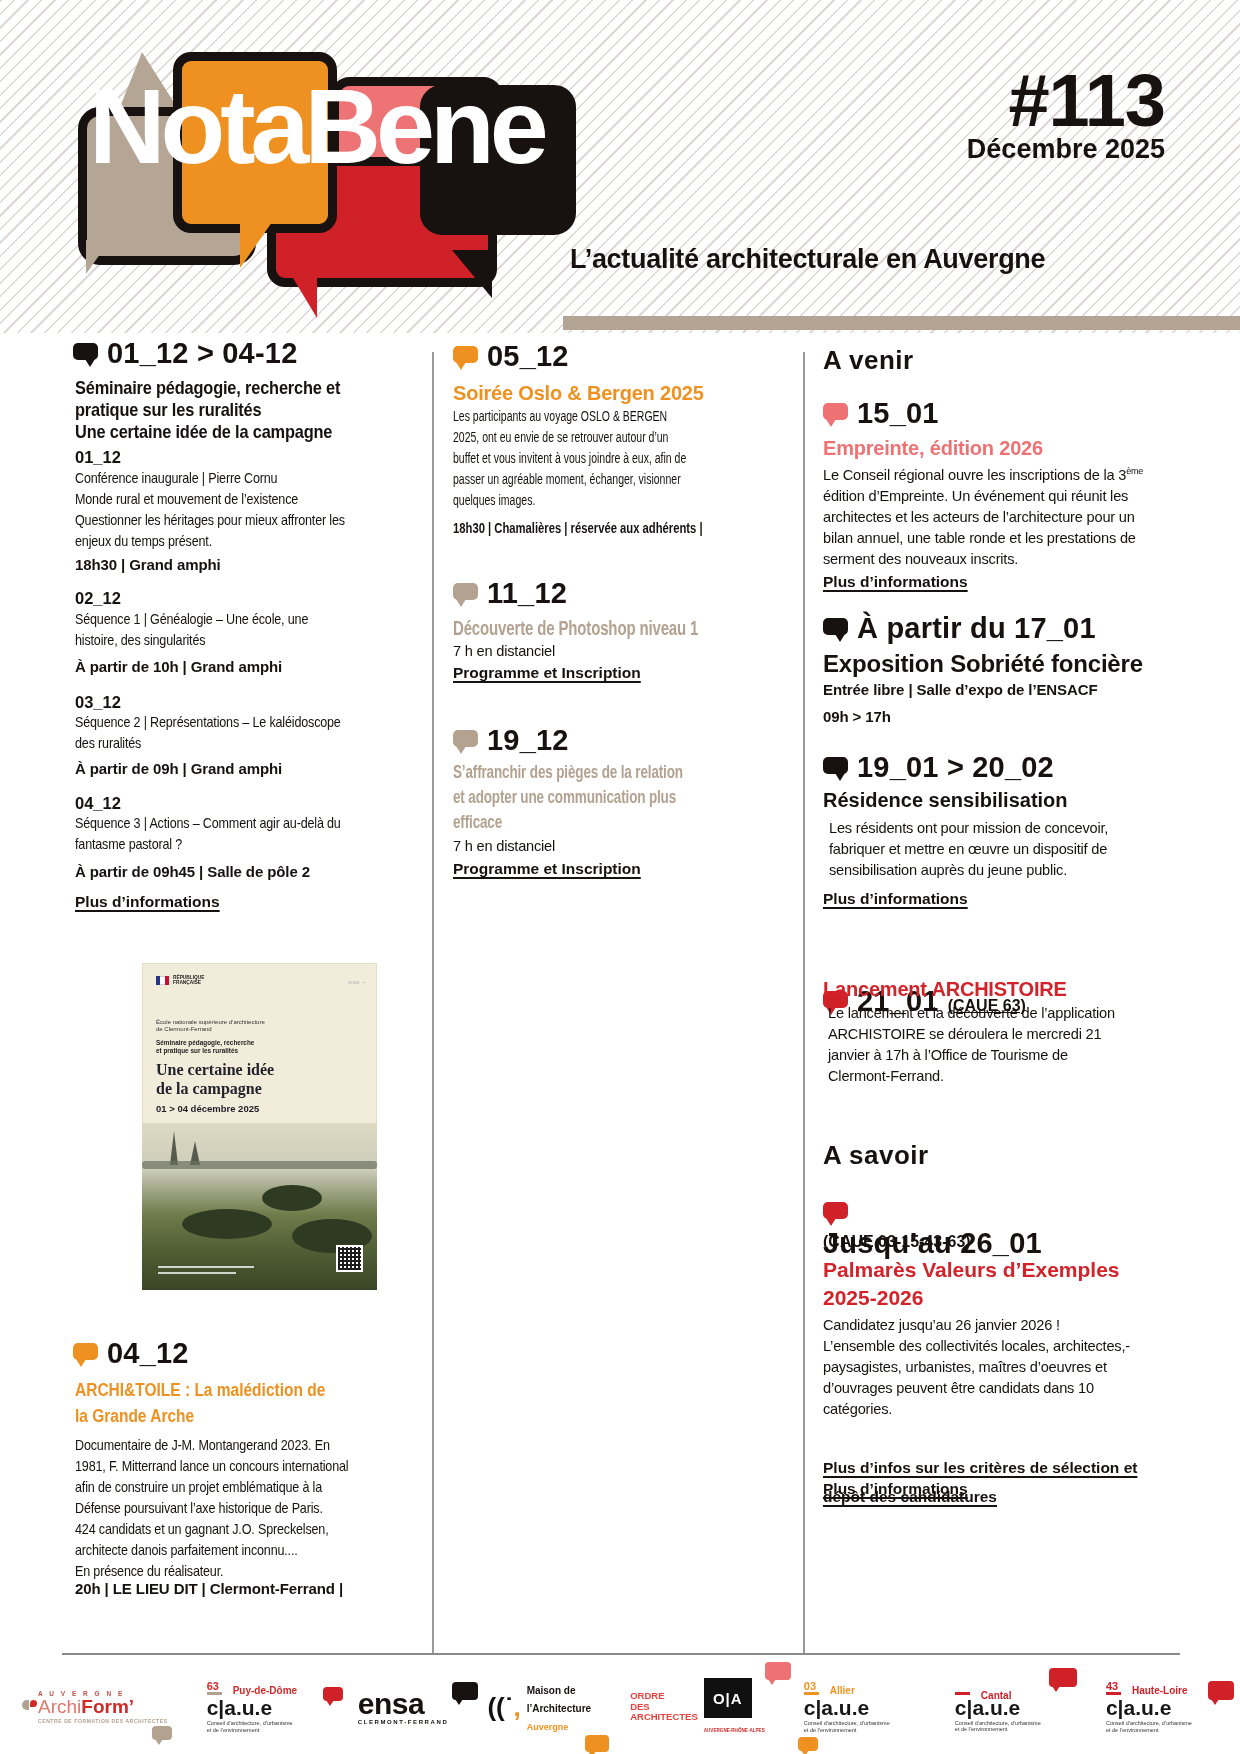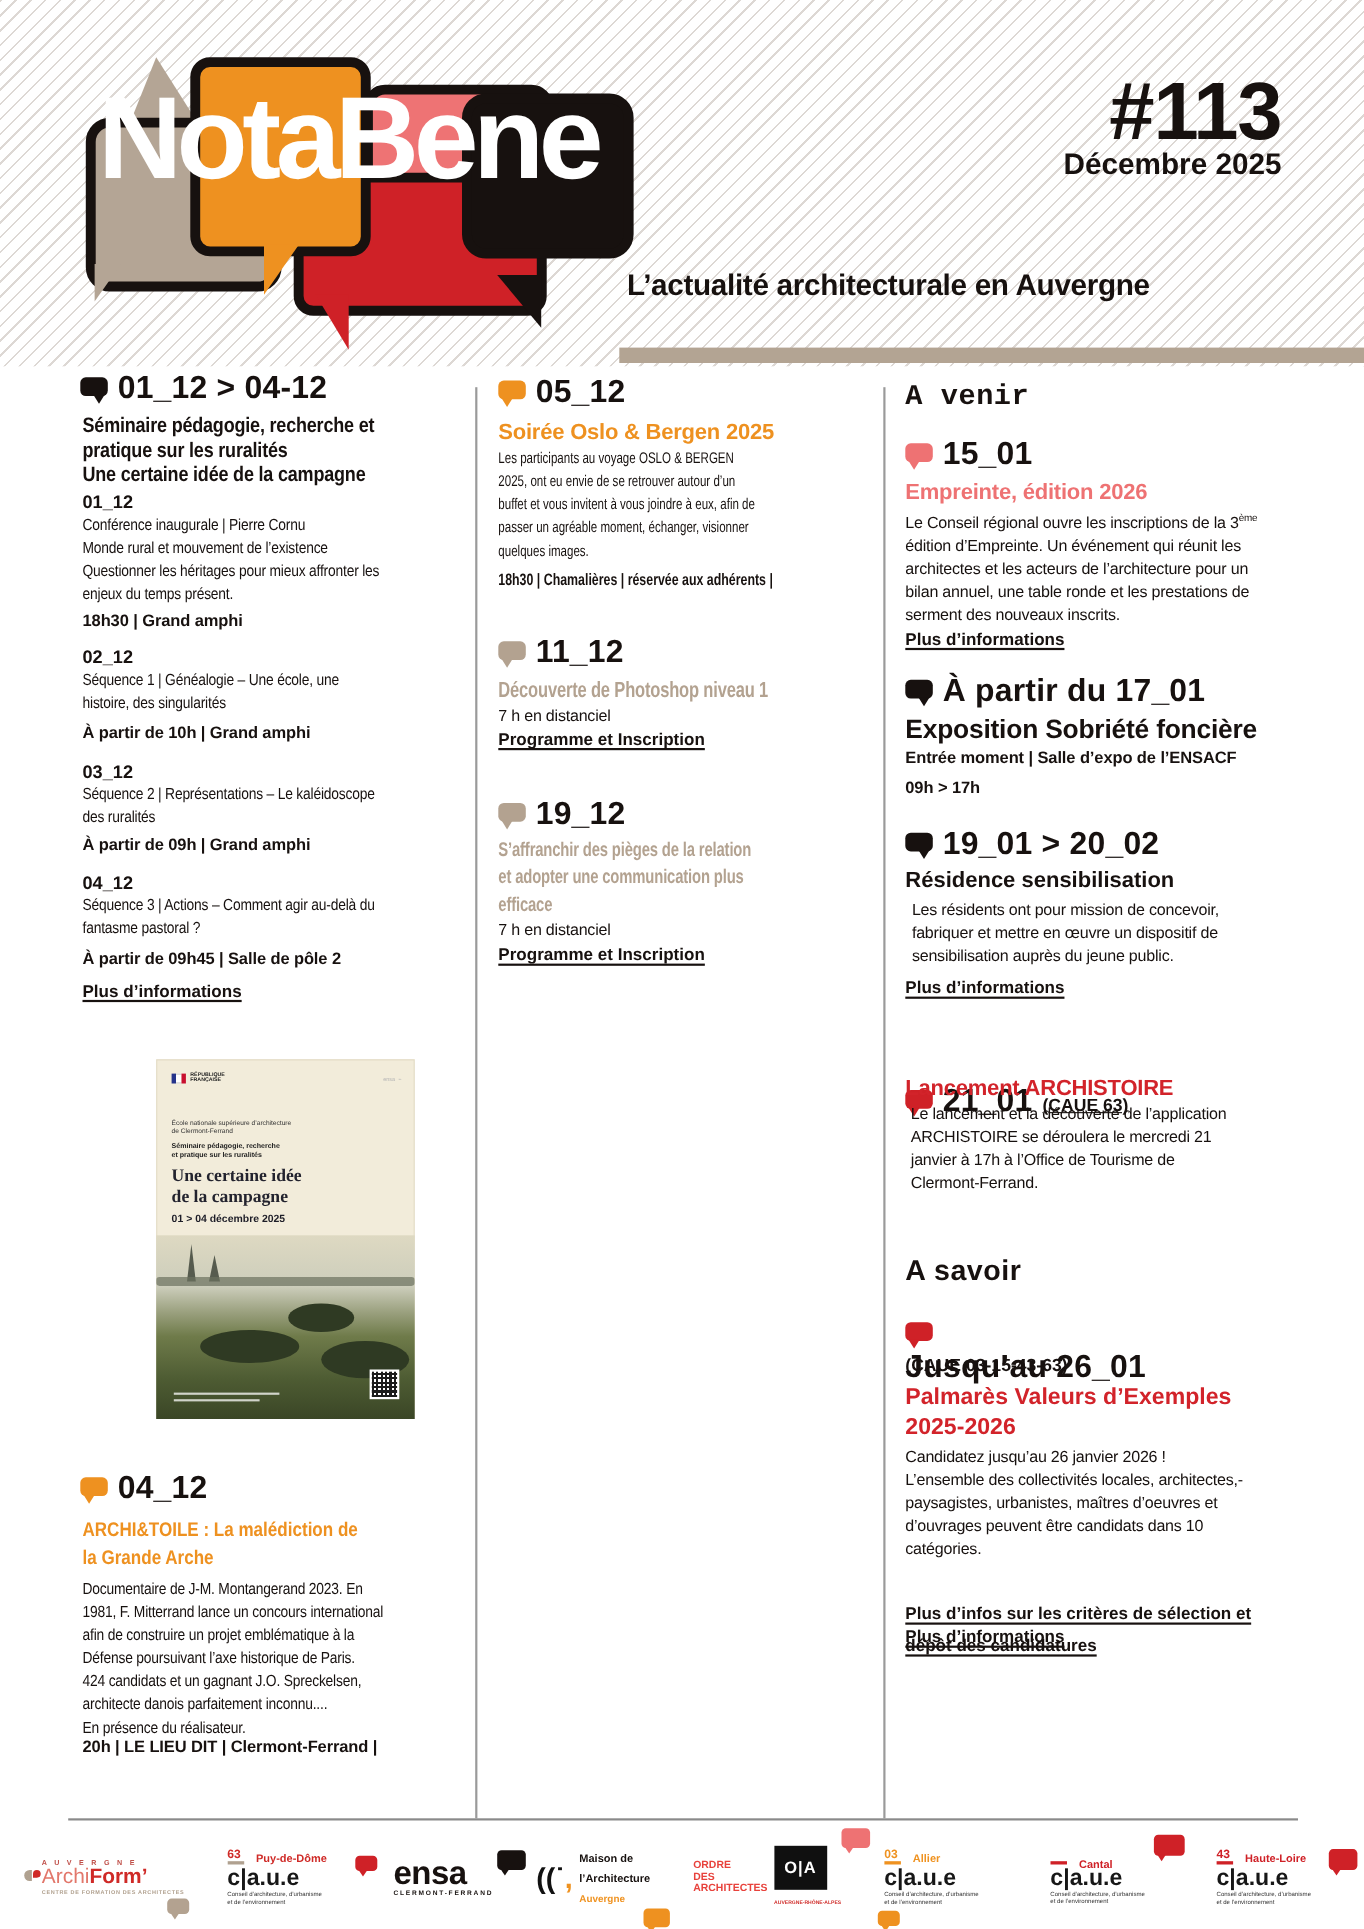--- a/index.html
+++ b/index.html
@@ -246,42 +246,42 @@
     <span class="hdate">19_12</span>
   </div>
   <div class="abs pre sub20 tp cond75" style="left:453px;top:760px;font-size:18px;">S’affranchir des pièges de la relation
 et adopter une communication plus
 efficace</div>
   <div class="abs body14" style="left:453px;top:836px;">7 h en distanciel</div>
   <div class="abs" style="left:453px;top:860px;">
     <span class="lnk">Programme et Inscription</span>
   </div>
 
-  <div class="abs sechead" style="left:823px;top:345px;font-family:Liberation Mono, monospace;">A venir</div>
+  <div class="abs sechead" style="left:823px;top:345px;">A venir</div>
 
   <div class="abs hrow" style="left:823px;top:398px;">
     <span class="bub c-pink"></span>
     <span class="hdate">15_01</span>
   </div>
   <div class="abs sub20 pk" style="left:823px;top:436px;">Empreinte, édition 2026</div>
   <div class="abs pre body14" style="left:823px;top:461px;width:362px;"><span>Le Conseil régional ouvre les inscriptions de la 3</span><sup>ème</sup><span>
 édition d’Empreinte. Un événement qui réunit les
 architectes et les acteurs de l’architecture pour un
 bilan annuel, une table ronde et les prestations de
 serment des nouveaux inscrits.</span></div>
   <div class="abs" style="left:823px;top:573px;">
     <span class="lnk">Plus d’informations</span>
   </div>
 
   <div class="abs hrow" style="left:823px;top:613px;">
     <span class="bub c-black t-r"></span>
     <span class="hdate">À partir du 17_01</span>
   </div>
   <div class="abs" style="left:823px;top:650px;font-size:24px;font-weight:800;letter-spacing:-0.2px;">Exposition Sobriété foncière</div>
-  <div class="abs bold15" style="left:823px;top:681px;">Entrée moment | Salle d’expo de l’ENSACF</div>
+  <div class="abs bold15" style="left:823px;top:681px;">Entrée libre | Salle d’expo de l’ENSACF</div>
   <div class="abs bold15" style="left:823px;top:708px;">09h &gt; 17h</div>
 
   <div class="abs hrow" style="left:823px;top:752px;">
     <span class="bub c-black t-r"></span>
     <span class="hdate">19_01 &gt; 20_02</span>
   </div>
   <div class="abs" style="left:823px;top:789px;font-size:20px;font-weight:800;">Résidence sensibilisation</div>
   <div class="abs pre body14" style="left:829px;top:818px;width:362px;">Les résidents ont pour mission de concevoir,
 fabriquer et mettre en œuvre un dispositif de
 sensibilisation auprès du jeune public.</div>

